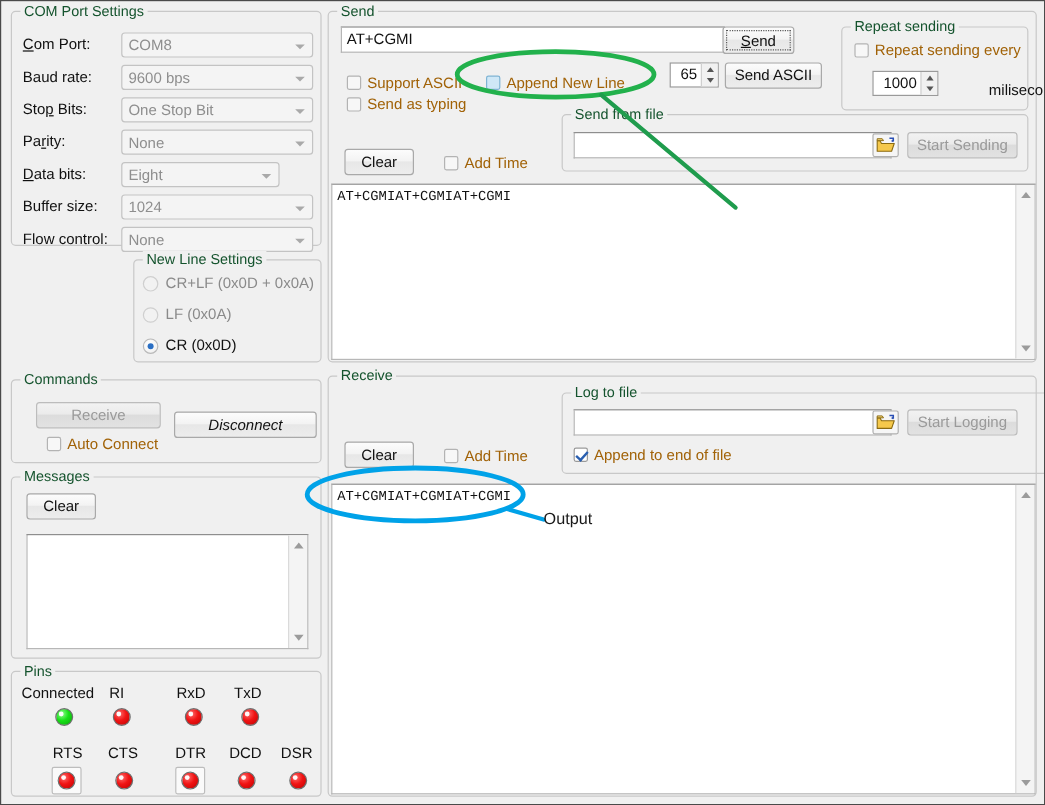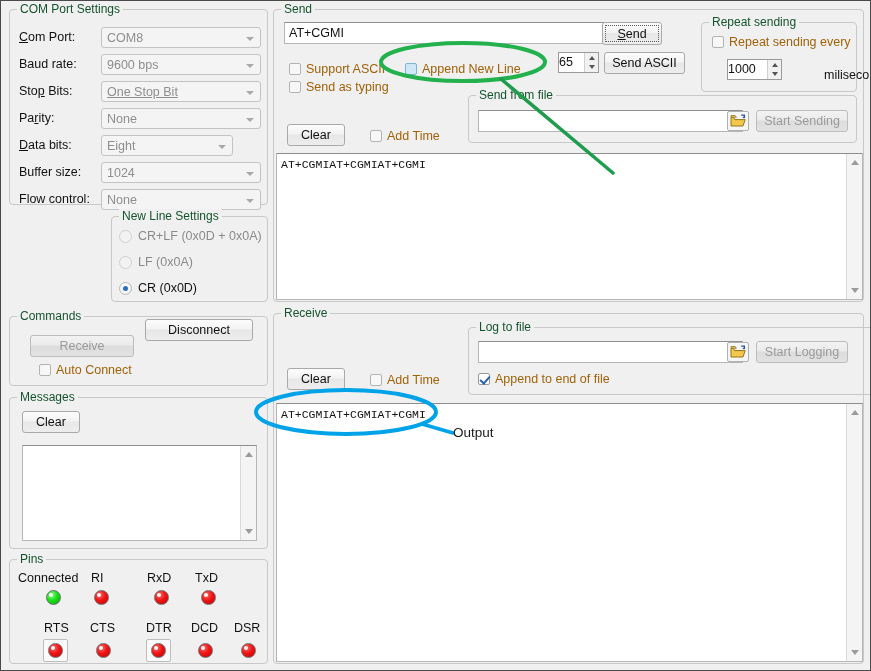--- a/index.html
+++ b/index.html
@@ -149,21 +149,21 @@
 
   
   .spin {
     position:absolute;
     background:#ffffff;
     border:1px solid #9a9a9a;
     height:21px;
     display:flex; align-items:center;
   }
   .spin .val {
-    flex:1; text-align:left; font-size:12.5px; color:#111;
+    flex:1; text-align:right; font-size:12.5px; color:#111;
     padding-right:3px; line-height:19px;
   }
   .spin .arrows{
     width:14px;height:19px;
     border-left:1px solid #cfcfcf;
     background:#f1f1f1;
     display:flex;flex-direction:column;align-items:center;justify-content:space-around;
   }
   .spin .arrows .up,.spin .arrows .dn{
     width:0;height:0;
@@ -247,21 +247,21 @@
       <span class="arw"></span>
     </div>
 
     <div class="lbl" style="left:9px;top:47px;">Baud rate:</div>
     <div class="combo" style="left:91px;top:44px;width:160px;">
       <span>9600 bps</span>
       <span class="arw"></span>
     </div>
 
     <div class="lbl" style="left:9px;top:74px;">Sto<u>p</u> Bits:</div>
-    <div class="combo" style="left:91px;top:71px;width:160px;text-decoration:underline;">
+    <div class="combo" style="left:91px;top:71px;width:160px;">
       <span>One Stop Bit</span>
       <span class="arw"></span>
     </div>
 
     <div class="lbl" style="left:9px;top:101px;">Pa<u>r</u>ity:</div>
     <div class="combo" style="left:91px;top:98px;width:160px;">
       <span>None</span>
       <span class="arw"></span>
     </div>
 
@@ -304,21 +304,21 @@
       <span class="dot sel"></span>
       <span class="txt">CR (0x0D)</span>
     </div>
   </div>
 
   <div class="grp" style="left:8px;top:315px;width:259px;height:70px;">
     <div class="lgd">Commands</div>
     <div class="btn dis" style="left:20px;top:18px;width:104px;height:22px;">
       <span>Receive</span>
     </div>
-    <div class="btn" style="left:135px;top:2px;width:108px;height:22px;">
+    <div class="btn" style="left:135px;top:26px;width:119px;height:22px;font-style:italic;">
       <span>Disconnect</span>
     </div>
     <div class="cbx" style="left:29px;top:46px;">
       <span class="box"></span>
       <span class="txt">Auto Connect</span>
     </div>
   </div>
 
   <div class="grp" style="left:8px;top:396px;width:259px;height:152px;">
     <div class="lgd">Messages</div>

